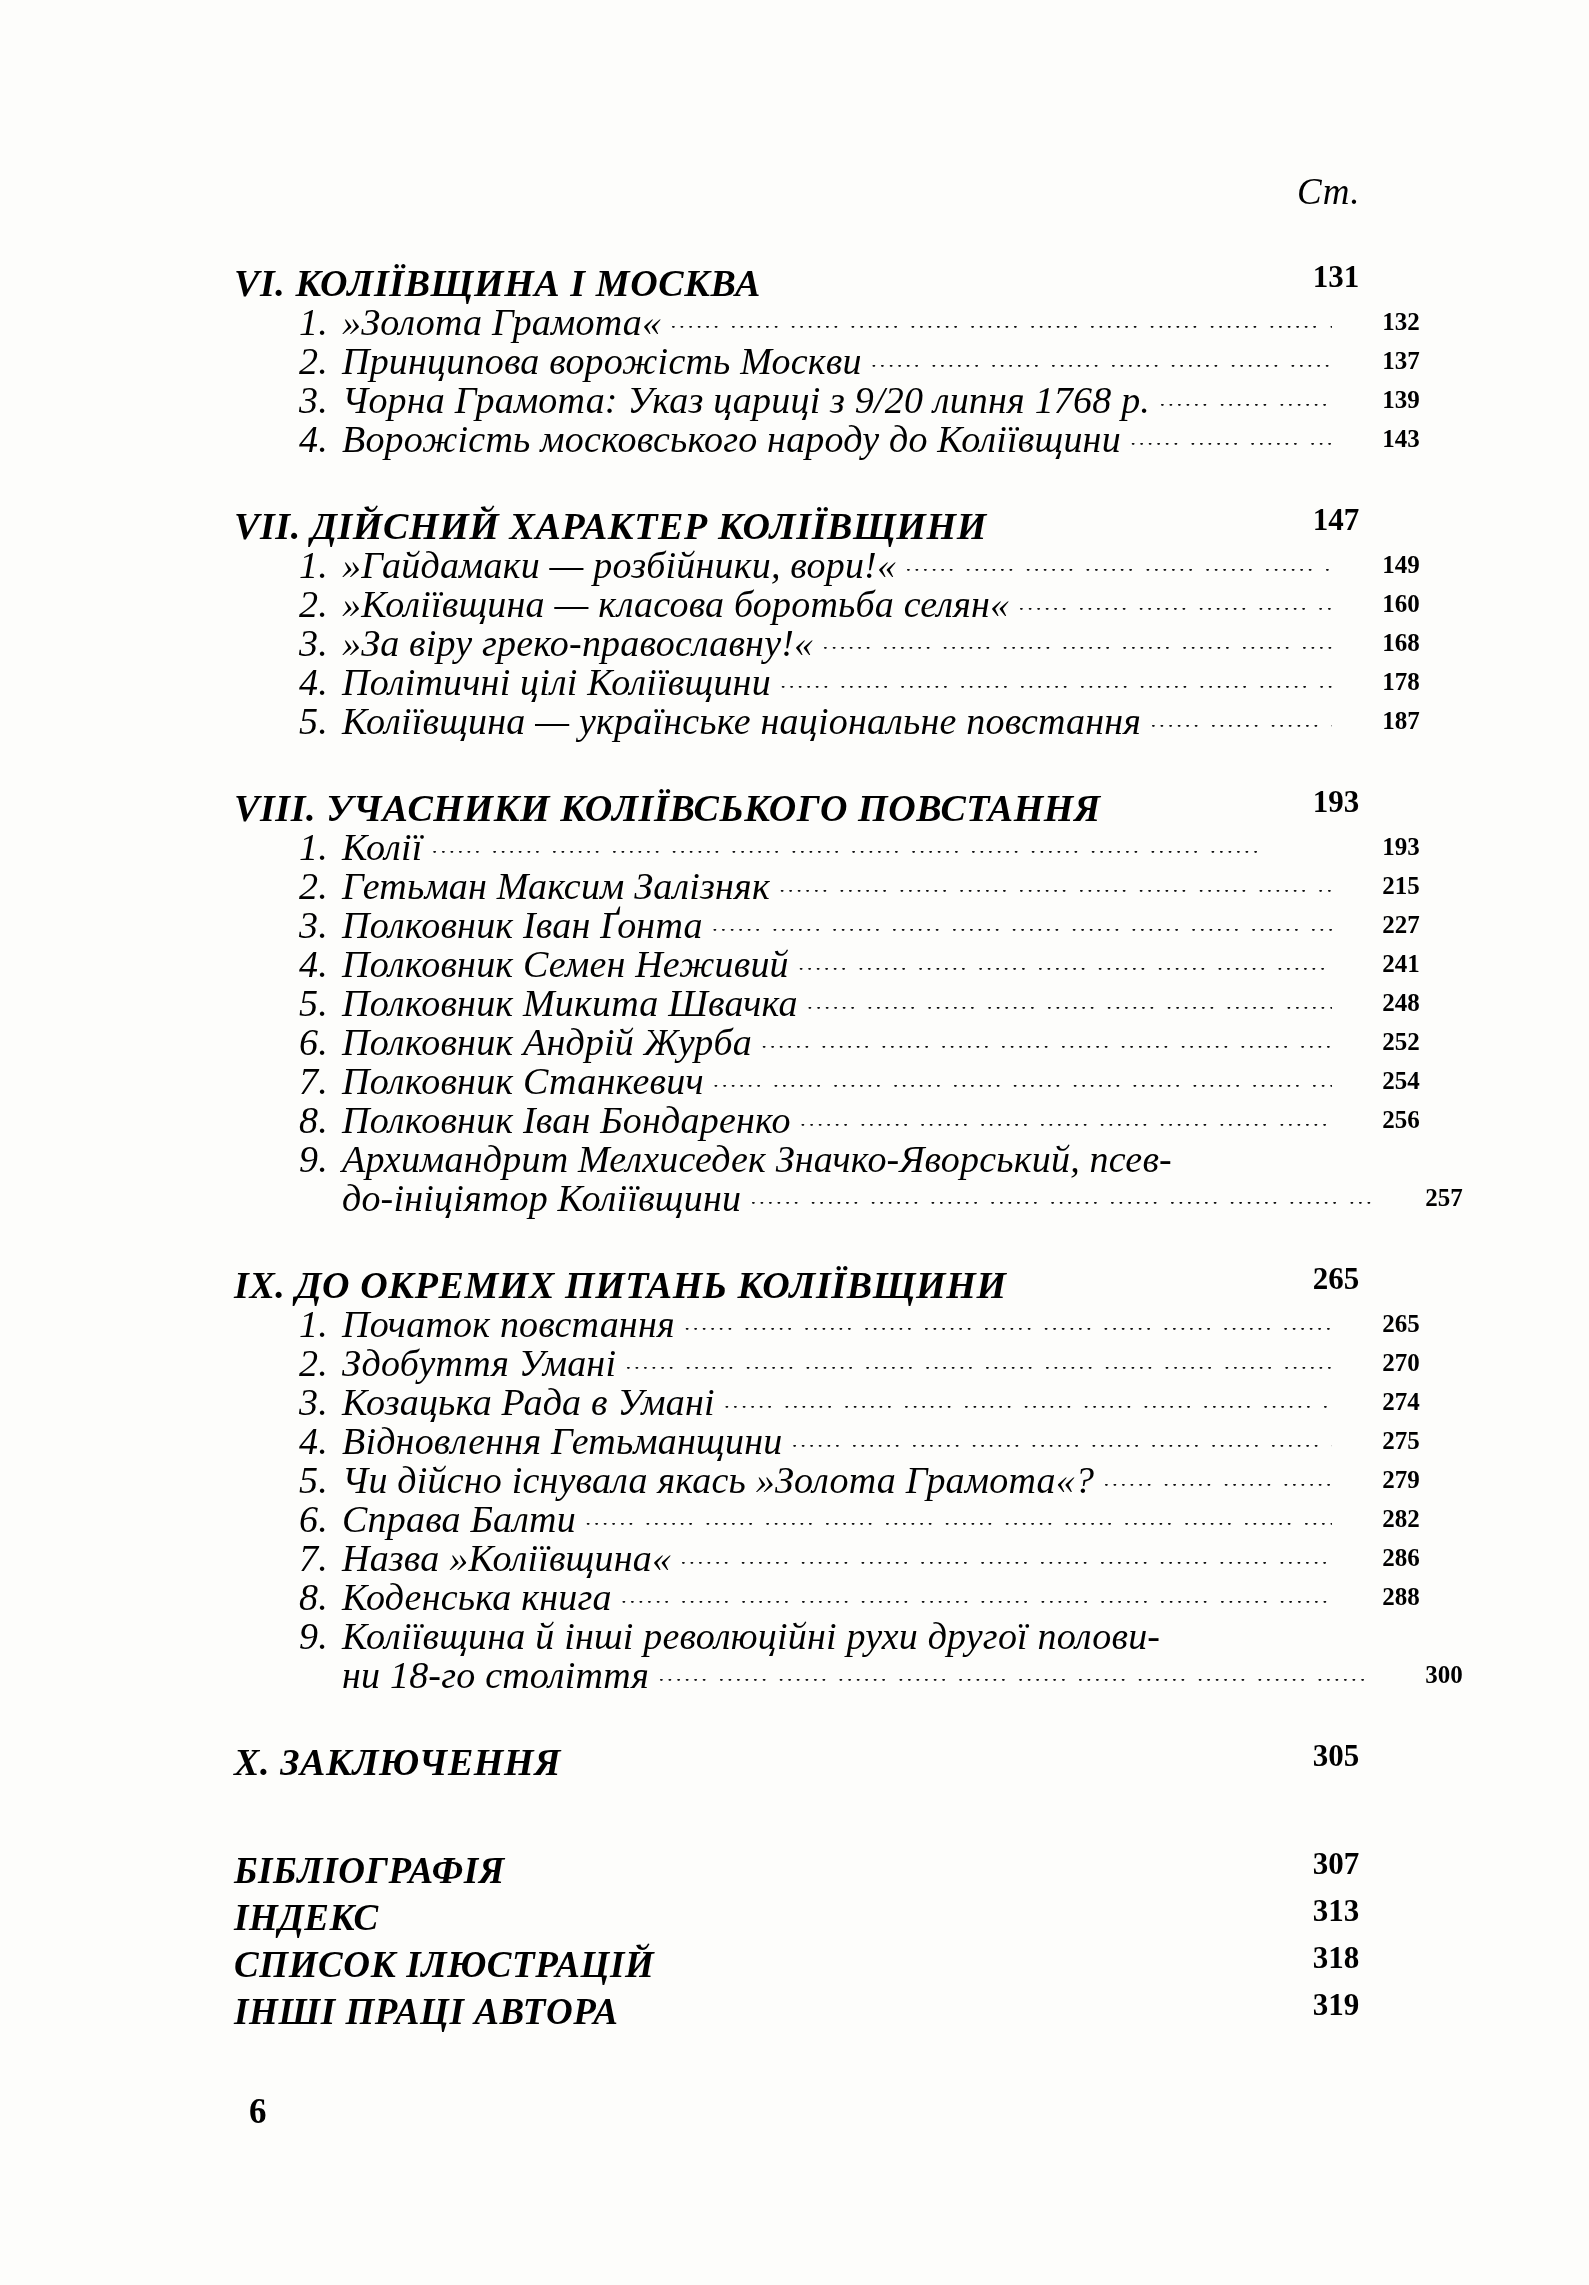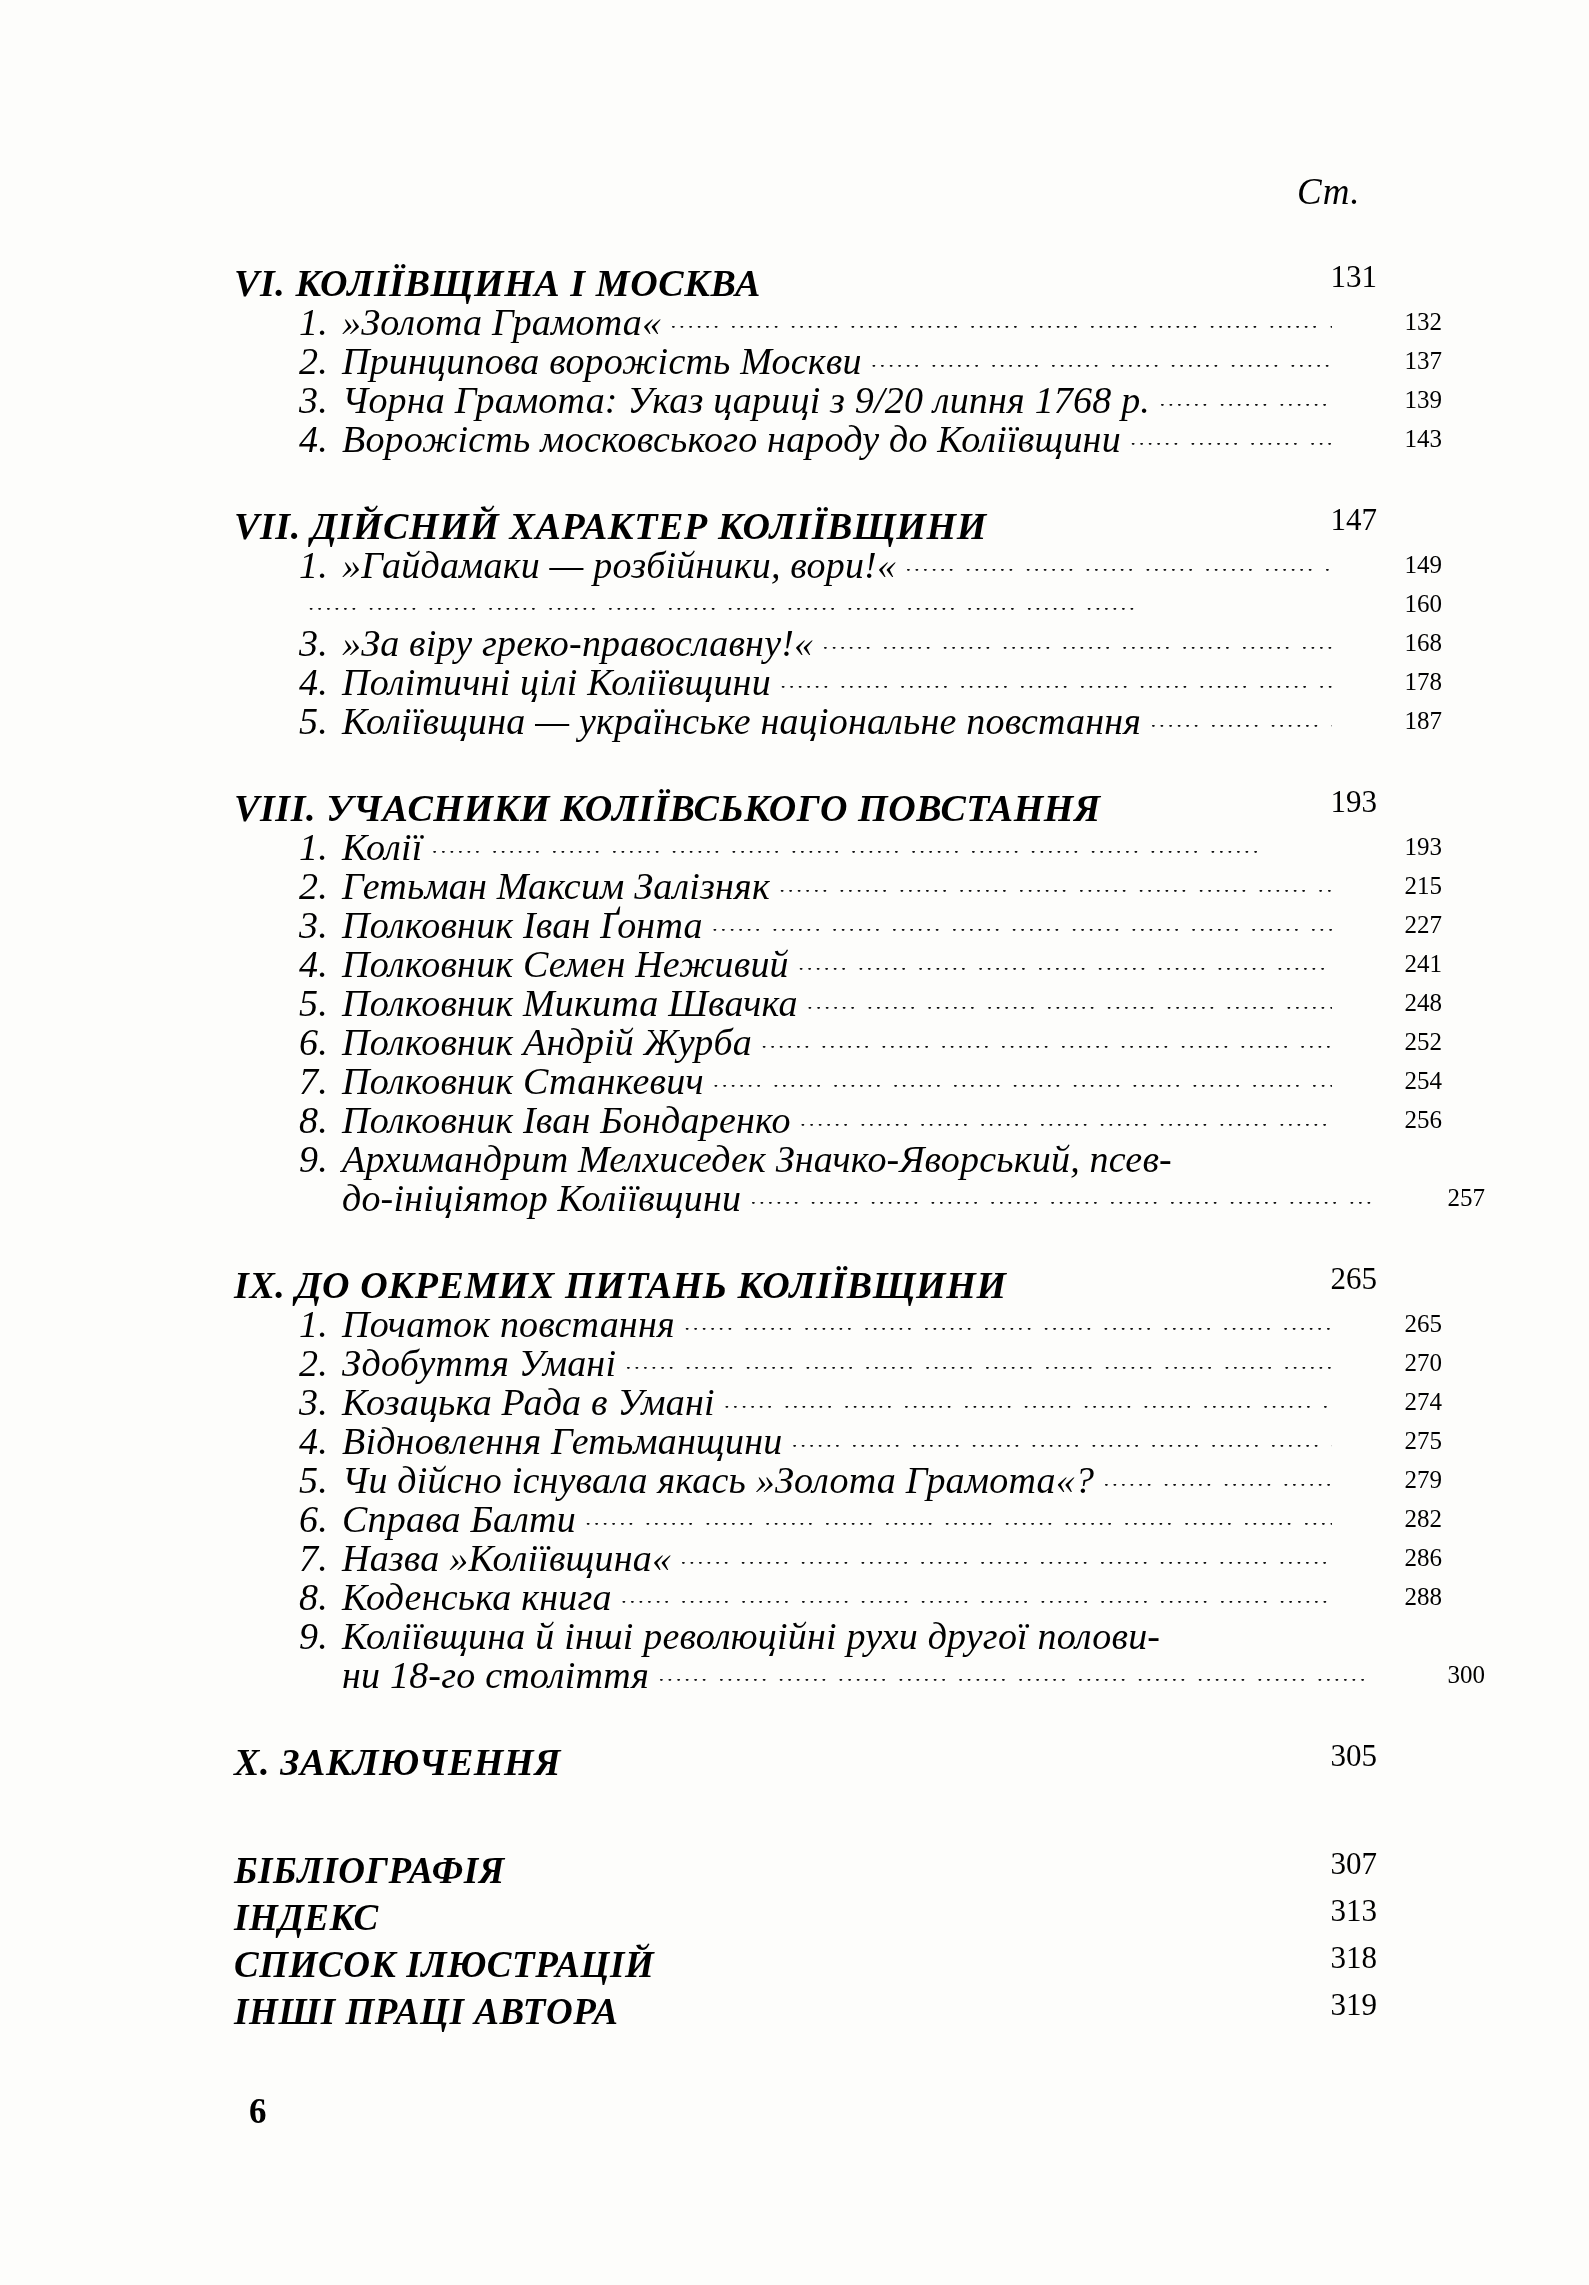--- a/index.html
+++ b/index.html
@@ -80,22 +80,22 @@
     left: 0;
     bottom: 0.10em;
     letter-spacing: 2.8px;
     font-size: 0.80em;
     white-space: nowrap;
     color: #111;
   }
 
   .row .pageno {
     flex: 0 0 82px;
-    text-align: right;
-    font-weight: normal;
+    text-align: center;
+    font-weight: bold;
     padding-left: 18.6px;
   }
 
   
   .chapter {
     height: 50px;
     align-items: flex-end;
   }
   .chapter .label {
     font-size: 38px;
@@ -224,20 +224,21 @@
           <span class="label">VII. ДІЙСНИЙ ХАРАКТЕР КОЛІЇВЩИНИ</span>
           <span class="leader"></span>
           <span class="pageno">147</span>
         </div>
         <div class="row item">
           <span class="label"><span class="num">1.</span>»Гайдамаки — розбійники, вори!«</span>
           <span class="leader"></span>
           <span class="pageno">149</span>
         </div>
         <div class="row item">
+          <span class="label"><span class="num">2.</span>»Коліївщина — класова боротьба селян«</span>
           <span class="leader"></span>
           <span class="pageno">160</span>
         </div>
         <div class="row item">
           <span class="label"><span class="num">3.</span>»За віру греко-православну!«</span>
           <span class="leader"></span>
           <span class="pageno">168</span>
         </div>
         <div class="row item">
           <span class="label"><span class="num">4.</span>Політичні цілі Коліївщини</span>

